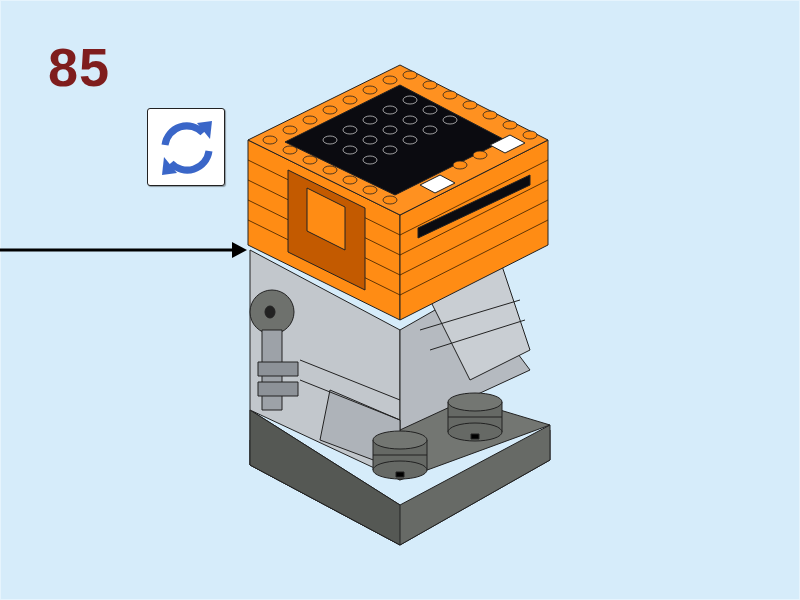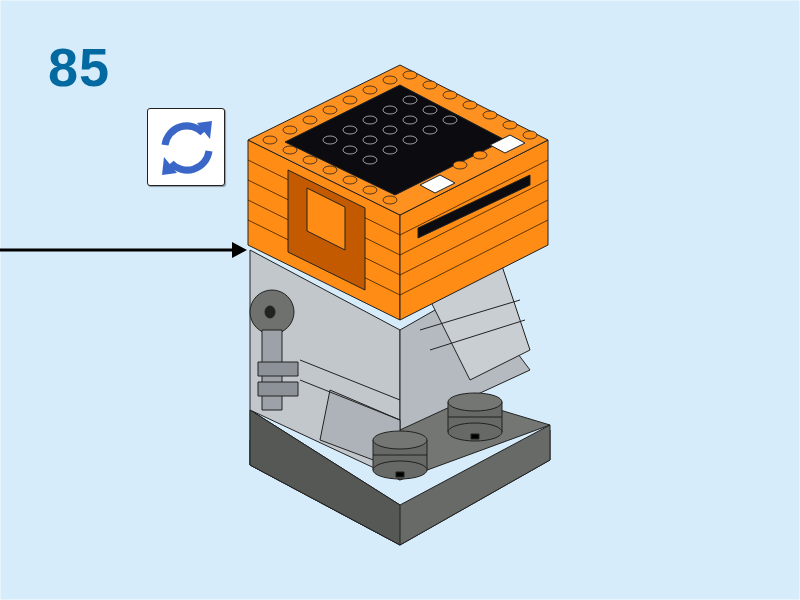--- a/index.html
+++ b/index.html
@@ -1,18 +1,18 @@
 <!DOCTYPE html>
 <html><head>
 <meta charset="utf-8">
 <style>
   html, body { margin:0; padding:0; }
   body { width:800px; height:600px; background:#d6ecfa; position:relative; overflow:hidden; font-family:"Liberation Sans", sans-serif; }
   .frame { position:absolute; inset:0; border:1px solid #e6f4fd; box-sizing:border-box; }
-  .step-number { position:absolute; left:48px; top:40px; font-size:54px; font-weight:bold; color:#0369a1; line-height:1; letter-spacing:1px; }
+  .step-number { position:absolute; left:48px; top:40px; font-size:54px; font-weight:bold; color:#7f1d1d; line-height:1; letter-spacing:1px; }
   .rotate-box { position:absolute; left:147px; top:108px; width:78px; height:78px; background:#fff; border:1.5px solid #222; border-radius:3px; box-sizing:border-box; box-shadow:1px 1px 1px rgba(0,0,0,.35); }
   .rotate-box svg { position:absolute; left:0; top:0; }
   .arrow { position:absolute; left:0; top:240px; }
   .model { position:absolute; left:0; top:0; }
 </style>
 </head>
 <body>
 
 <div class="frame"></div>
 

